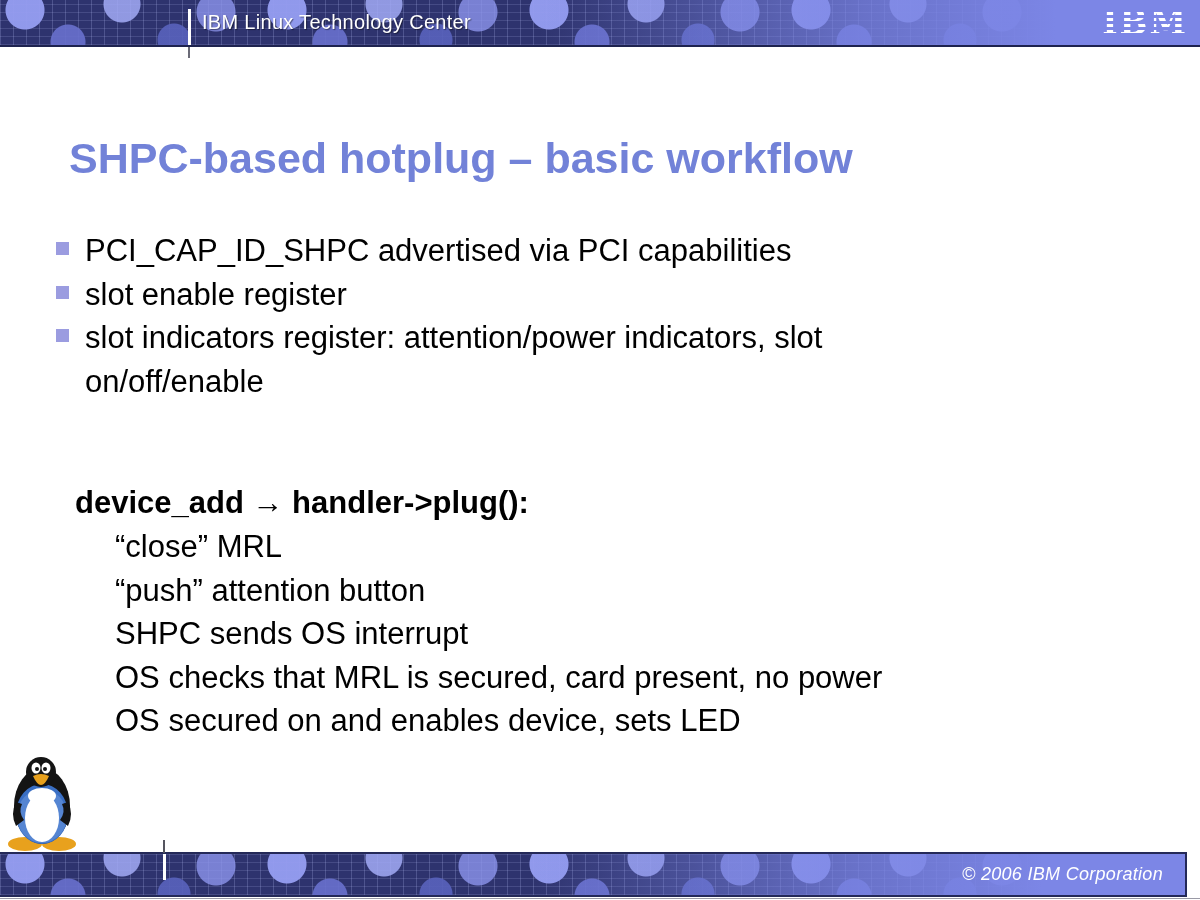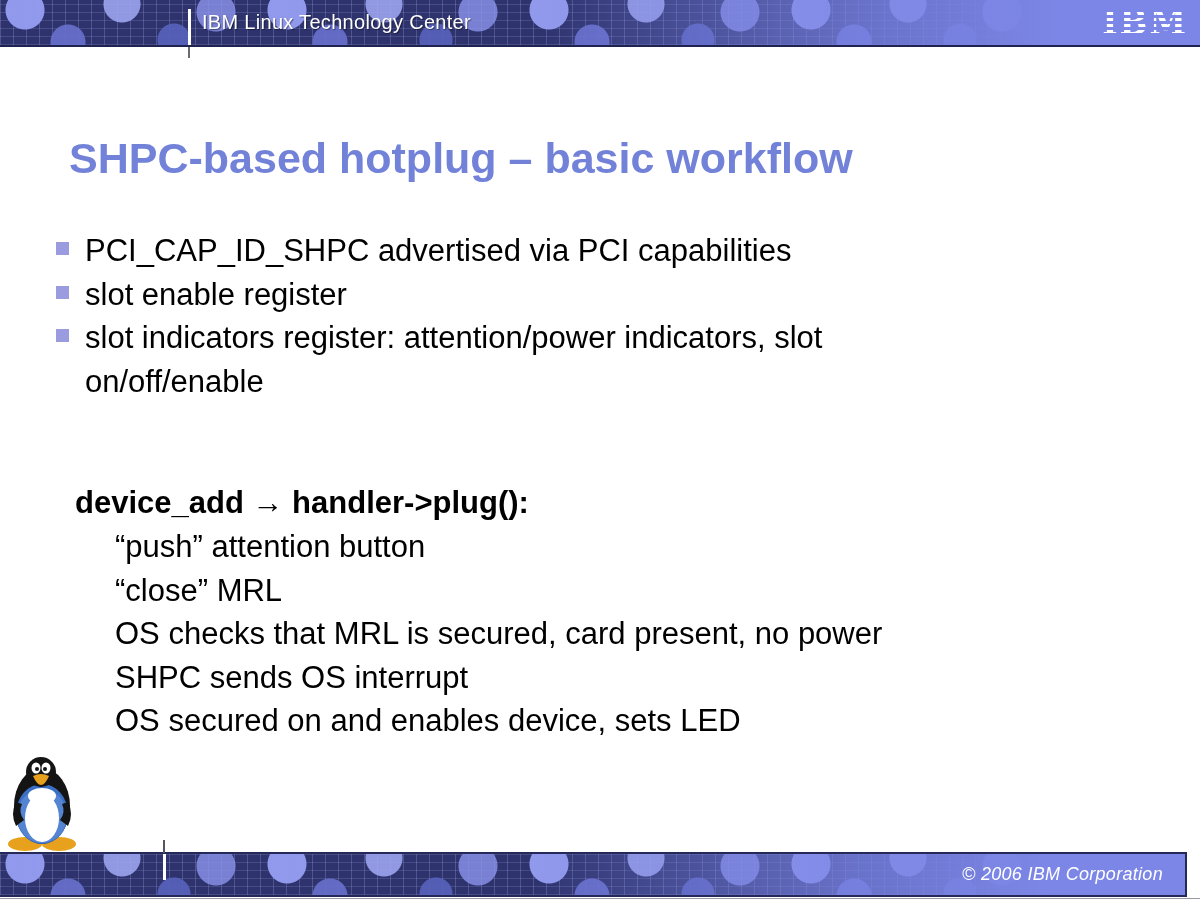--- a/index.html
+++ b/index.html
@@ -99,24 +99,24 @@
     </li>
     <li>
       <span class="sq"></span>
       <span>slot indicators register: attention/power indicators, slot on/off/enable</span>
     </li>
   </ul>
 
   <div class="flow">
     <div class="flow-heading">device_add → handler-&gt;plug():</div>
     <div class="flow-steps">
+      <div class="step">“close” MRL</div>
       <div class="step">“push” attention button</div>
-      <div class="step">“close” MRL</div>
+      <div class="step">SHPC sends OS interrupt</div>
       <div class="step">OS checks that MRL is secured, card present, no power</div>
-      <div class="step">SHPC sends OS interrupt</div>
       <div class="step">OS secured on and enables device, sets LED</div>
     </div>
   </div>
 
   <svg class="tux" width="72" height="100" viewBox="0 0 72 100" aria-hidden="true">
     <ellipse cx="19" cy="92" rx="17" ry="7" fill="#e8a11d"></ellipse>
     <ellipse cx="53" cy="92" rx="17" ry="7" fill="#e8a11d"></ellipse>
     <ellipse cx="36" cy="54" rx="28" ry="38" fill="#141414"></ellipse>
     <ellipse cx="36" cy="62" rx="26" ry="30" fill="#3a6fc4"></ellipse>
     <ellipse cx="36" cy="64" rx="25" ry="27" fill="#5585d2"></ellipse>

